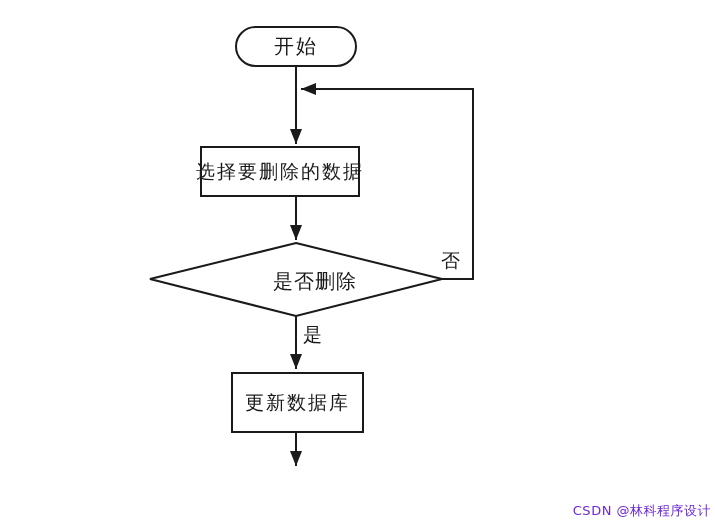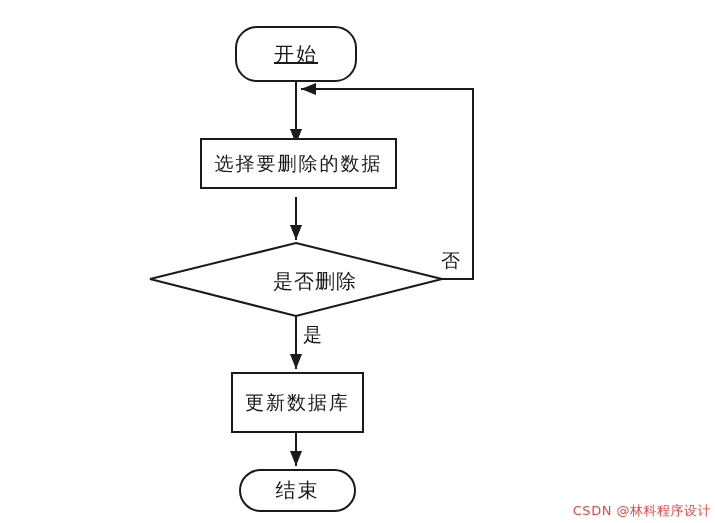--- a/index.html
+++ b/index.html
@@ -29,22 +29,22 @@
     background: #ffffff;
     border: 2px solid #1a1a1a;
     display: flex;
     align-items: center;
     justify-content: center;
     font-size: 19px;
     letter-spacing: 2px;
     white-space: nowrap;
   }
   .terminator { border-radius: 22px; }
-  .node-start  { left: 235px; top: 26px;  width: 122px; height: 56px; font-size: 20px; text-decoration: underline; }
-  .node-select { left: 200px; top: 138px; width: 197px; height: 51px; }
+  .node-start  { left: 235px; top: 26px;  width: 122px; height: 41px; font-size: 20px; }
+  .node-select { left: 200px; top: 146px; width: 160px; height: 51px; }
   .node-update { left: 231px; top: 372px; width: 133px; height: 61px; }
   .node-end    { left: 239px; top: 469px; width: 117px; height: 43px; font-size: 20px; }
   .diamond-label {
     position: absolute;
     z-index: 2;
     left: 237px;
     top: 268px;
     width: 120px;
     text-align: right;
     font-size: 20px;
@@ -58,21 +58,21 @@
     white-space: nowrap;
   }
   .label-yes { left: 303px; top: 322px; }
   .label-no  { left: 441px; top: 248px; }
   .watermark {
     position: absolute;
     z-index: 2;
     right: 4px;
     top: 502px;
     font-size: 13px;
-    color: #ef4444;
+    color: #6d28d9;
     letter-spacing: 0.5px;
   }
 </style>
 </head>
 <body>
 
 <div class="canvas">
 
   <svg class="connectors" width="715" height="523" viewBox="0 0 715 523">
     <defs>
@@ -99,17 +99,16 @@
   <div class="node node-select">选择要删除的数据</div>
 
   <div class="diamond-label">是否删除</div>
 
   <div class="edge-label label-no">否</div>
 
   <div class="edge-label label-yes">是</div>
 
   <div class="node node-update">更新数据库</div>
 
-  <div class="node terminator node-end">结束</div>
 
   <div class="watermark">CSDN @林科程序设计</div>
 
 </div>
 
 </body></html>

